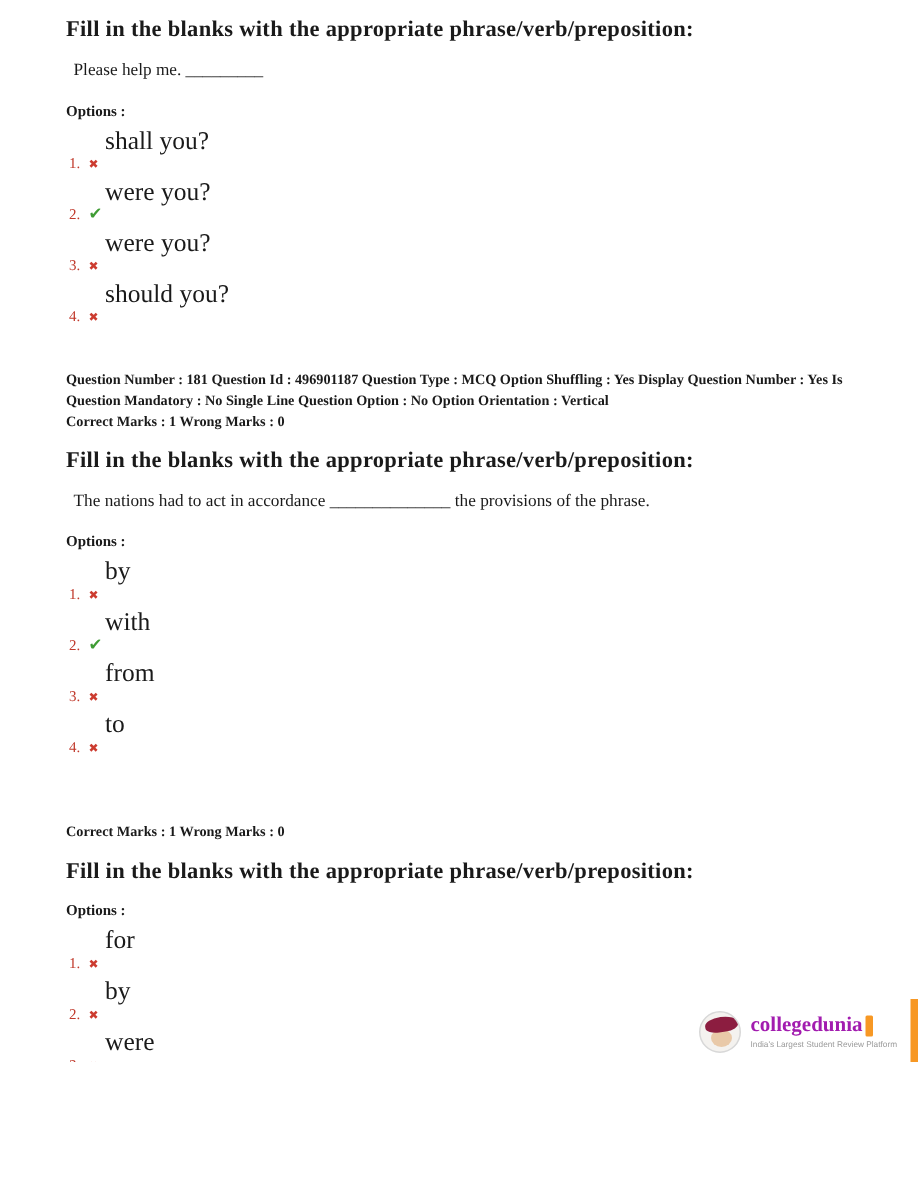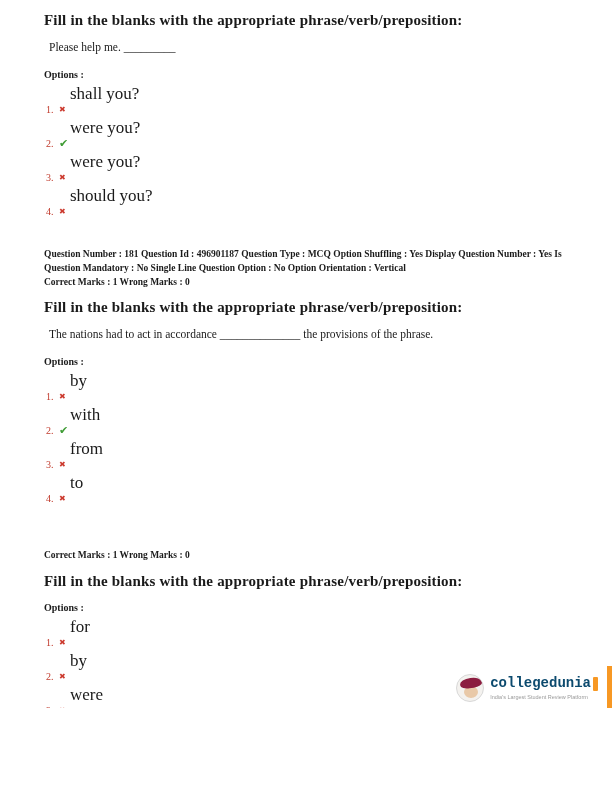--- a/index.html
+++ b/index.html
@@ -81,24 +81,24 @@
   }
   .mascot .face {
     position:absolute; top:11px; left:7px;
     width:14px; height:12px;
     background:#e9c9a8;
     border-radius:50%;
   }
   .brand-wrap { display:flex; flex-direction:column; line-height:1.1; }
   .brand-line { display:flex; align-items:center; gap:2px; }
   .brand-text {
-    font-family:Liberation Mono, monospace;
+    font-family:Liberation Serif, serif;
     font-size:14px;
     font-weight:bold;
-    color:#0c4a6e;
+    color:#a21caf;
   }
   .brand-accent {
     width:5px; height:14px;
     background:#f79824;
     border-radius:1px;
   }
   .brand-tagline {
     font-family:"Liberation Sans", sans-serif;
     font-size:5.5px;
     color:#9a9a9a;

